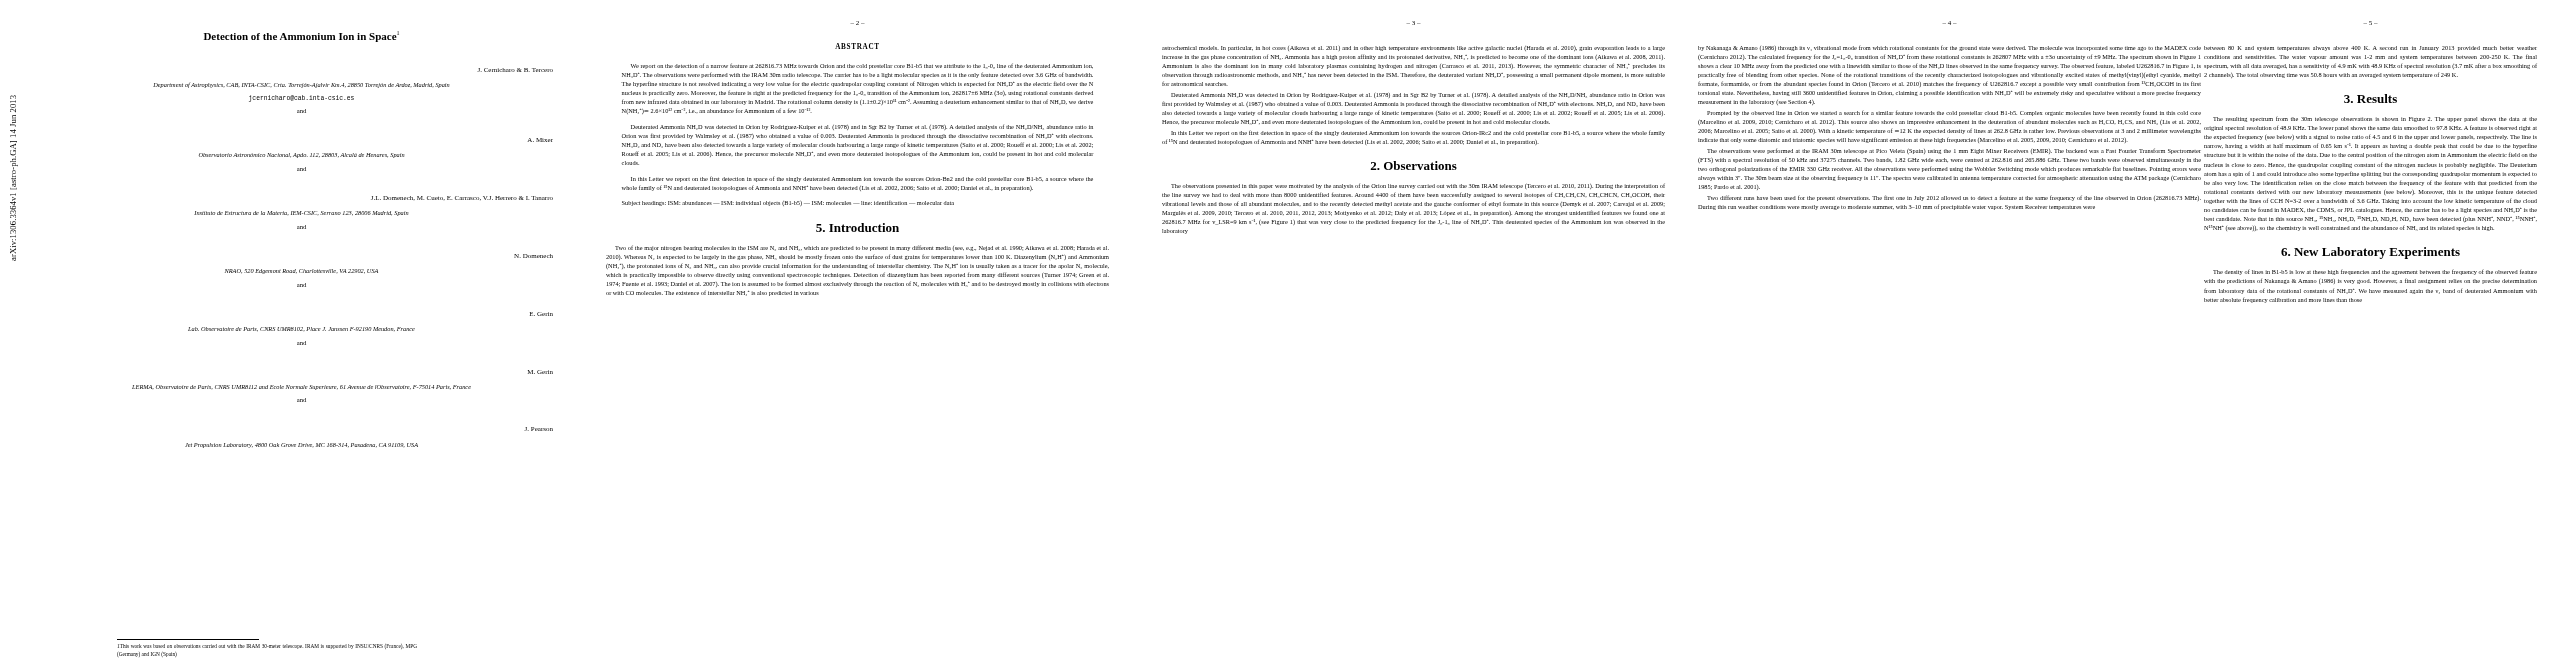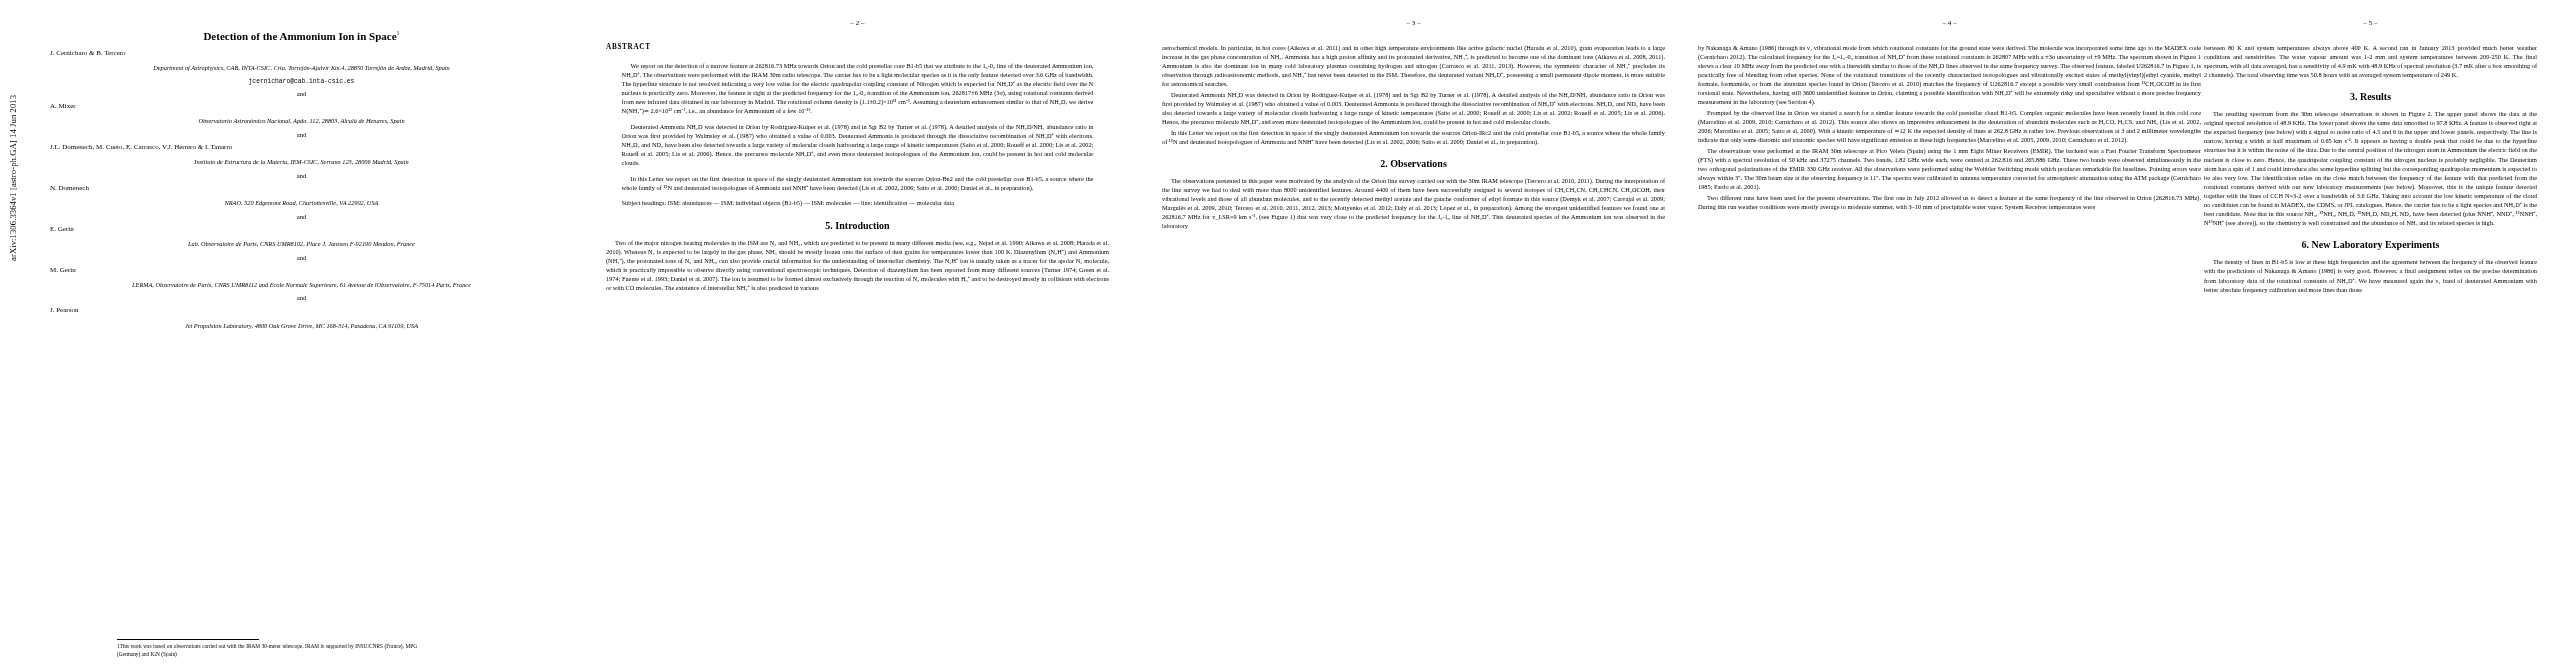--- a/index.html
+++ b/index.html
@@ -52,23 +52,23 @@
   }
   .title {
     text-align: center;
     font-weight: bold;
     font-size: 11px;
     margin-top: 29px;
     line-height: 1.35;
   }
   .title sup { font-weight: normal; font-size: 6.1px; }
   .authors {
-    text-align: left;
+    text-align: right;
     font-size: 7px;
-    margin-top: 4px;
+    margin-top: 21px;
     line-height: 1.5;
   }
   .affil {
     text-align: center;
     font-size: 6.3px;
     font-style: italic;
     margin-top: 5px;
     line-height: 1.5;
   }
   .email {
@@ -89,24 +89,25 @@
     margin: 0 0 2.8px 0;
   }
   .footnote {
     font-size: 5.3px;
     line-height: 1.4;
     text-align: justify;
   }
   .sec-head {
     text-align: center;
     font-weight: bold;
-    font-size: 10px;
+    font-size: 13px;
     margin: 12.2px 0 7.2px 0;
   }
   .abs-head {
+    text-align: center;
     font-weight: bold;
     font-size: 7.2px;
     letter-spacing: 0.7px;
     margin: 0 0 10px 0;
   }
   p.body {
     font-size: 6.3px;
     line-height: 1.44;
     text-align: justify;
     margin: 0 0 1.7px 0;

